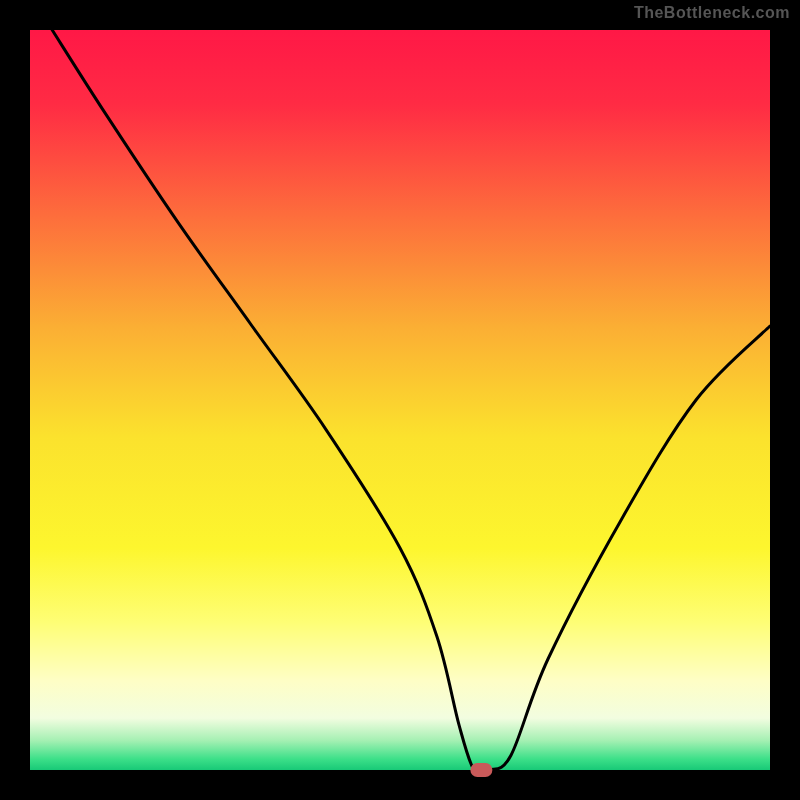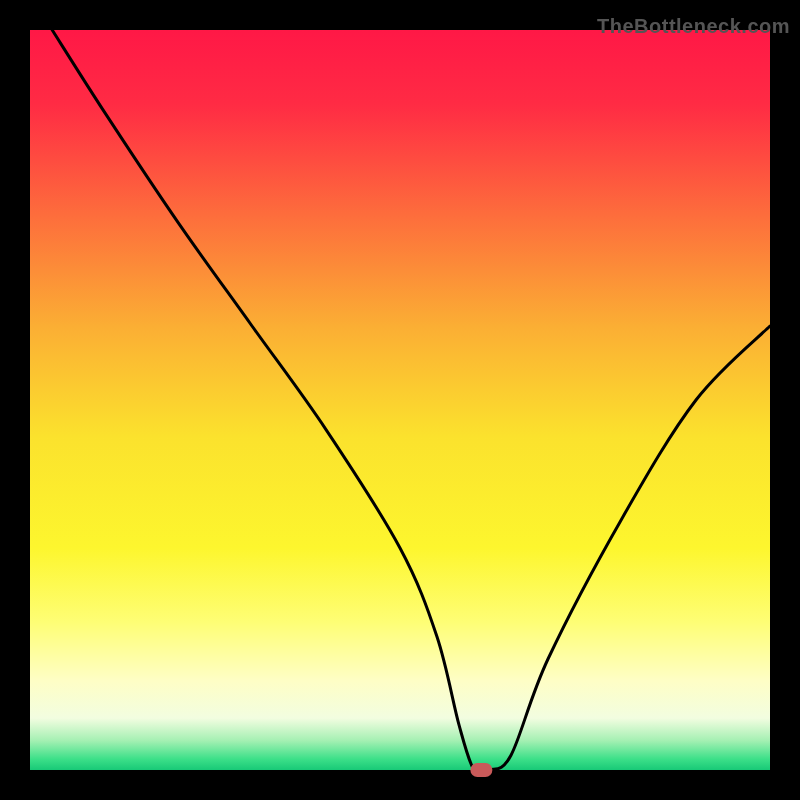--- a/index.html
+++ b/index.html
@@ -10,25 +10,25 @@
     background: #000;
     overflow: hidden;
   }
   .container {
     position: relative;
     width: 800px;
     height: 800px;
   }
   .watermark {
     position: absolute;
-    top: 15px;
+    top: 4px;
     right: 10px;
     color: #555;
     font-family: Arial, Helvetica, sans-serif;
-    font-size: 20px;
+    font-size: 16px;
     font-weight: 600;
     letter-spacing: 0.5px;
     z-index: 10;
   }
   svg.chart {
     position: absolute;
     left: 0;
     top: 0;
     width: 800px;
     height: 800px;

